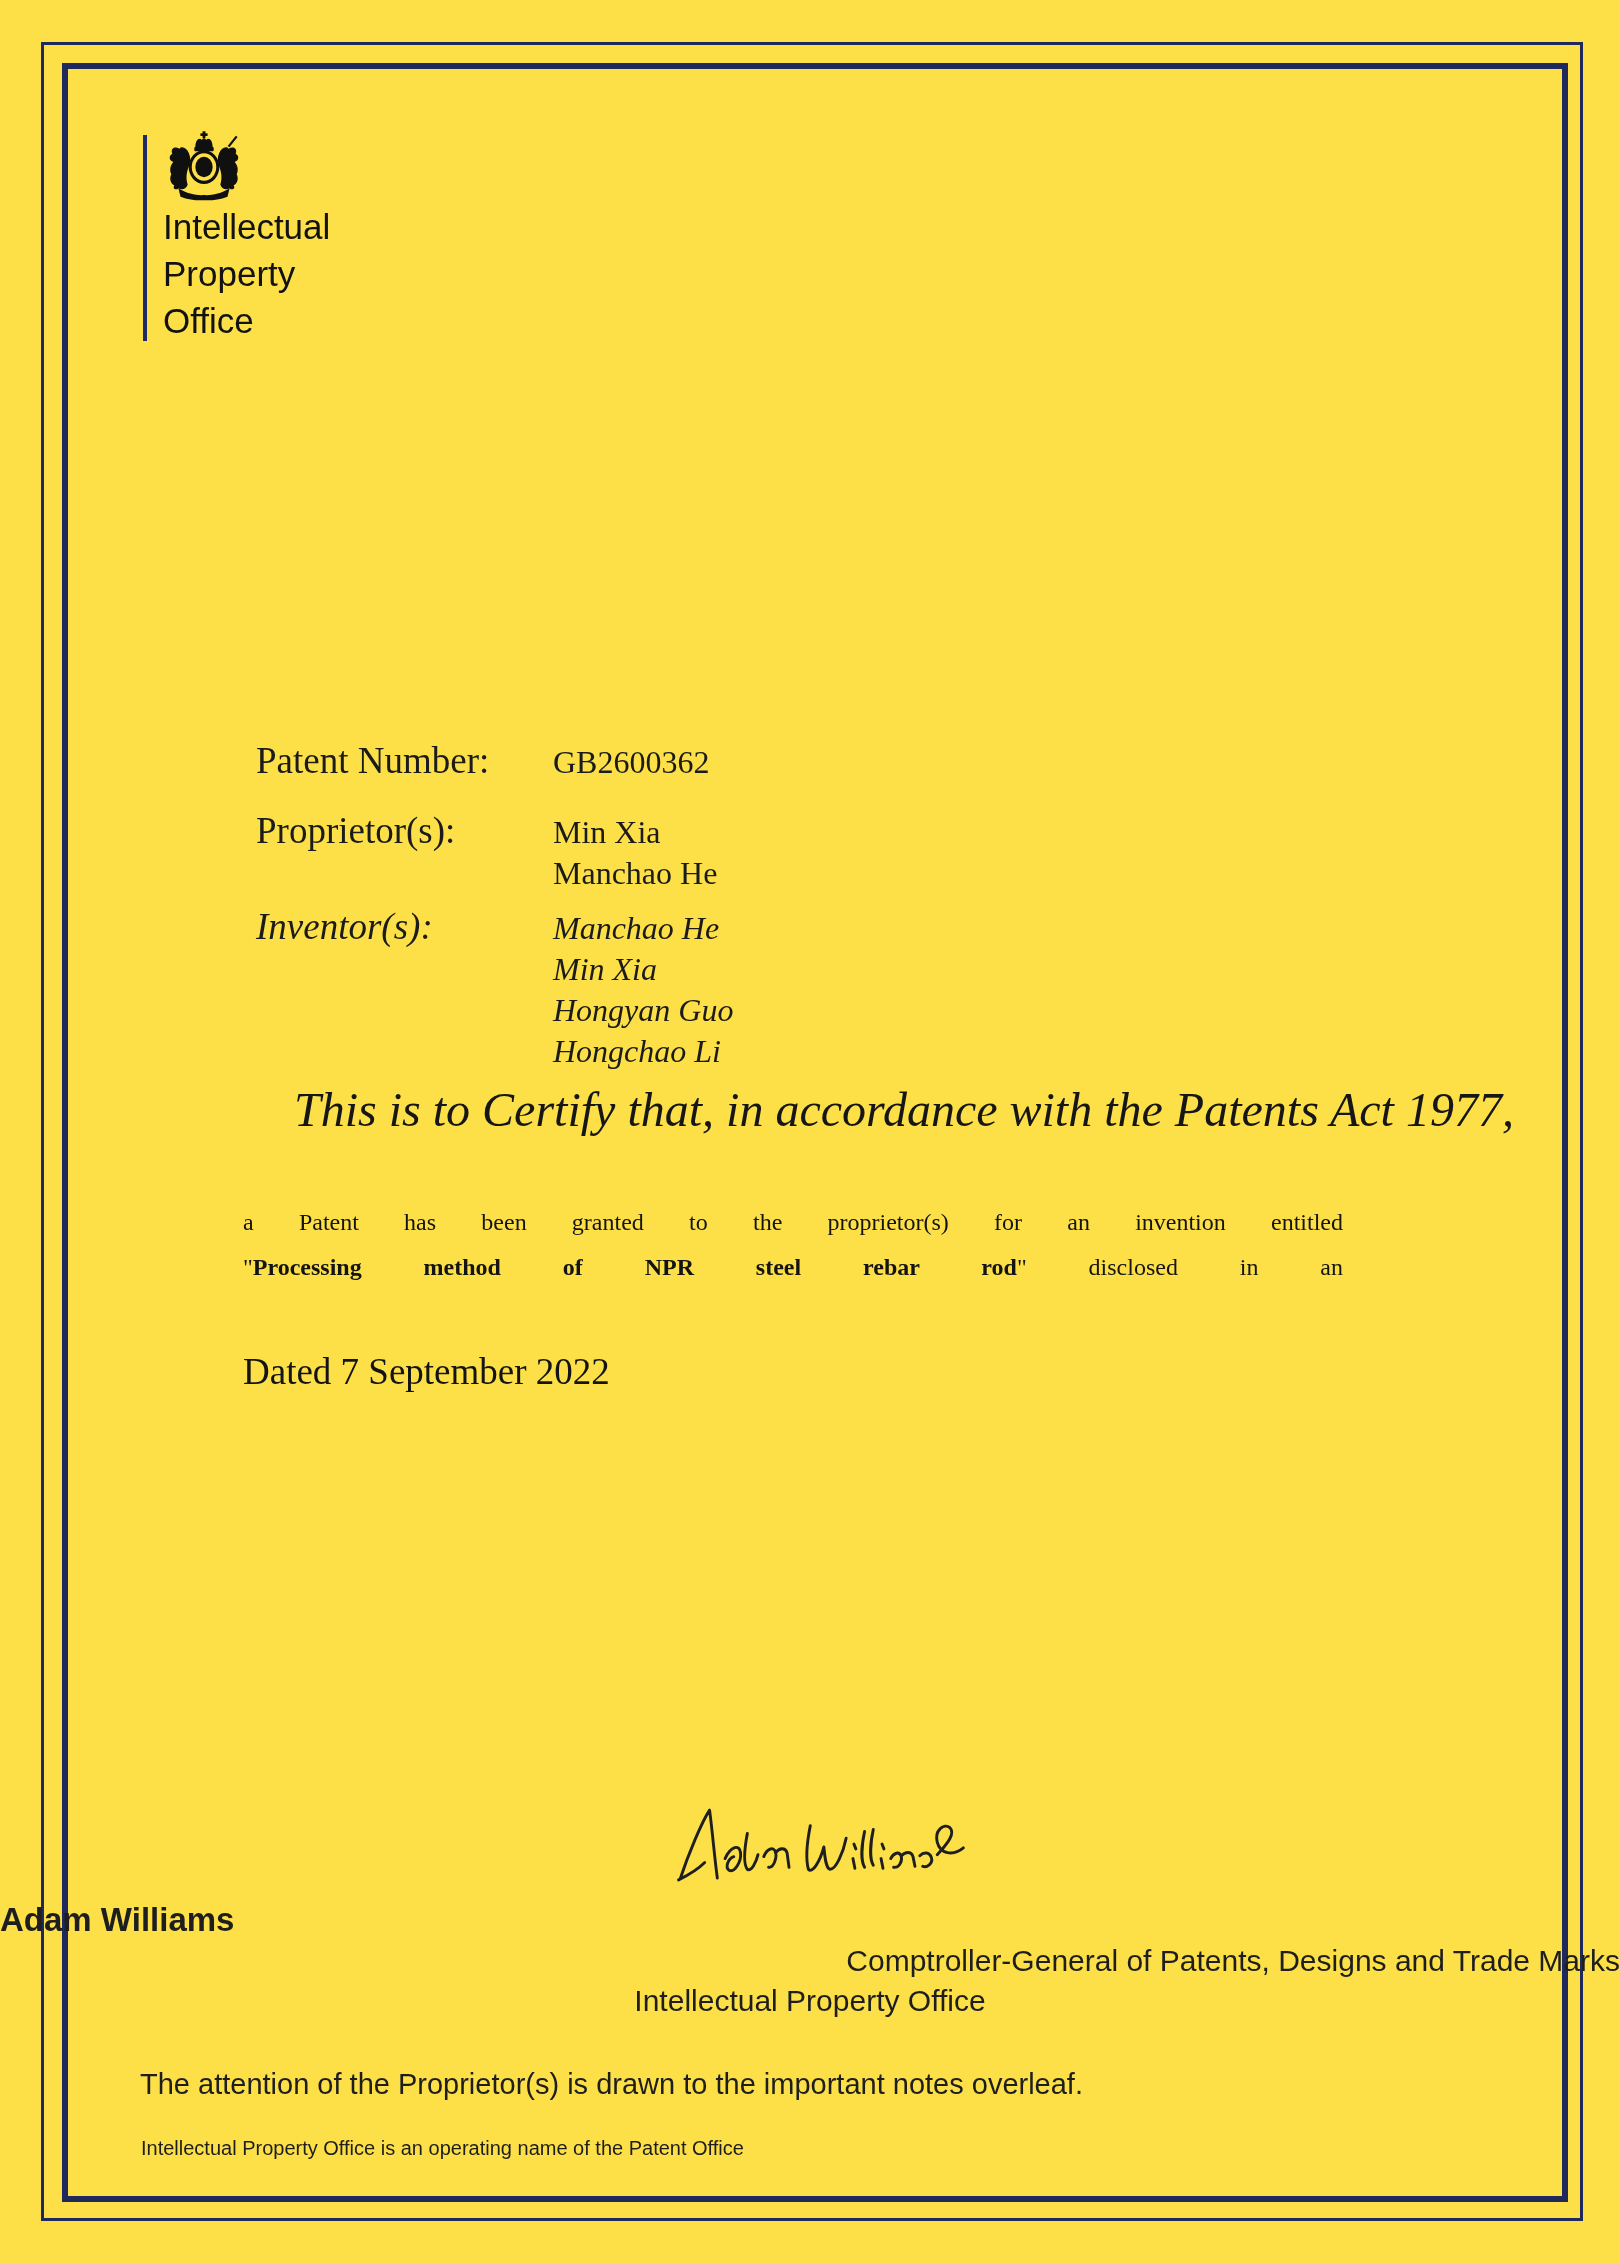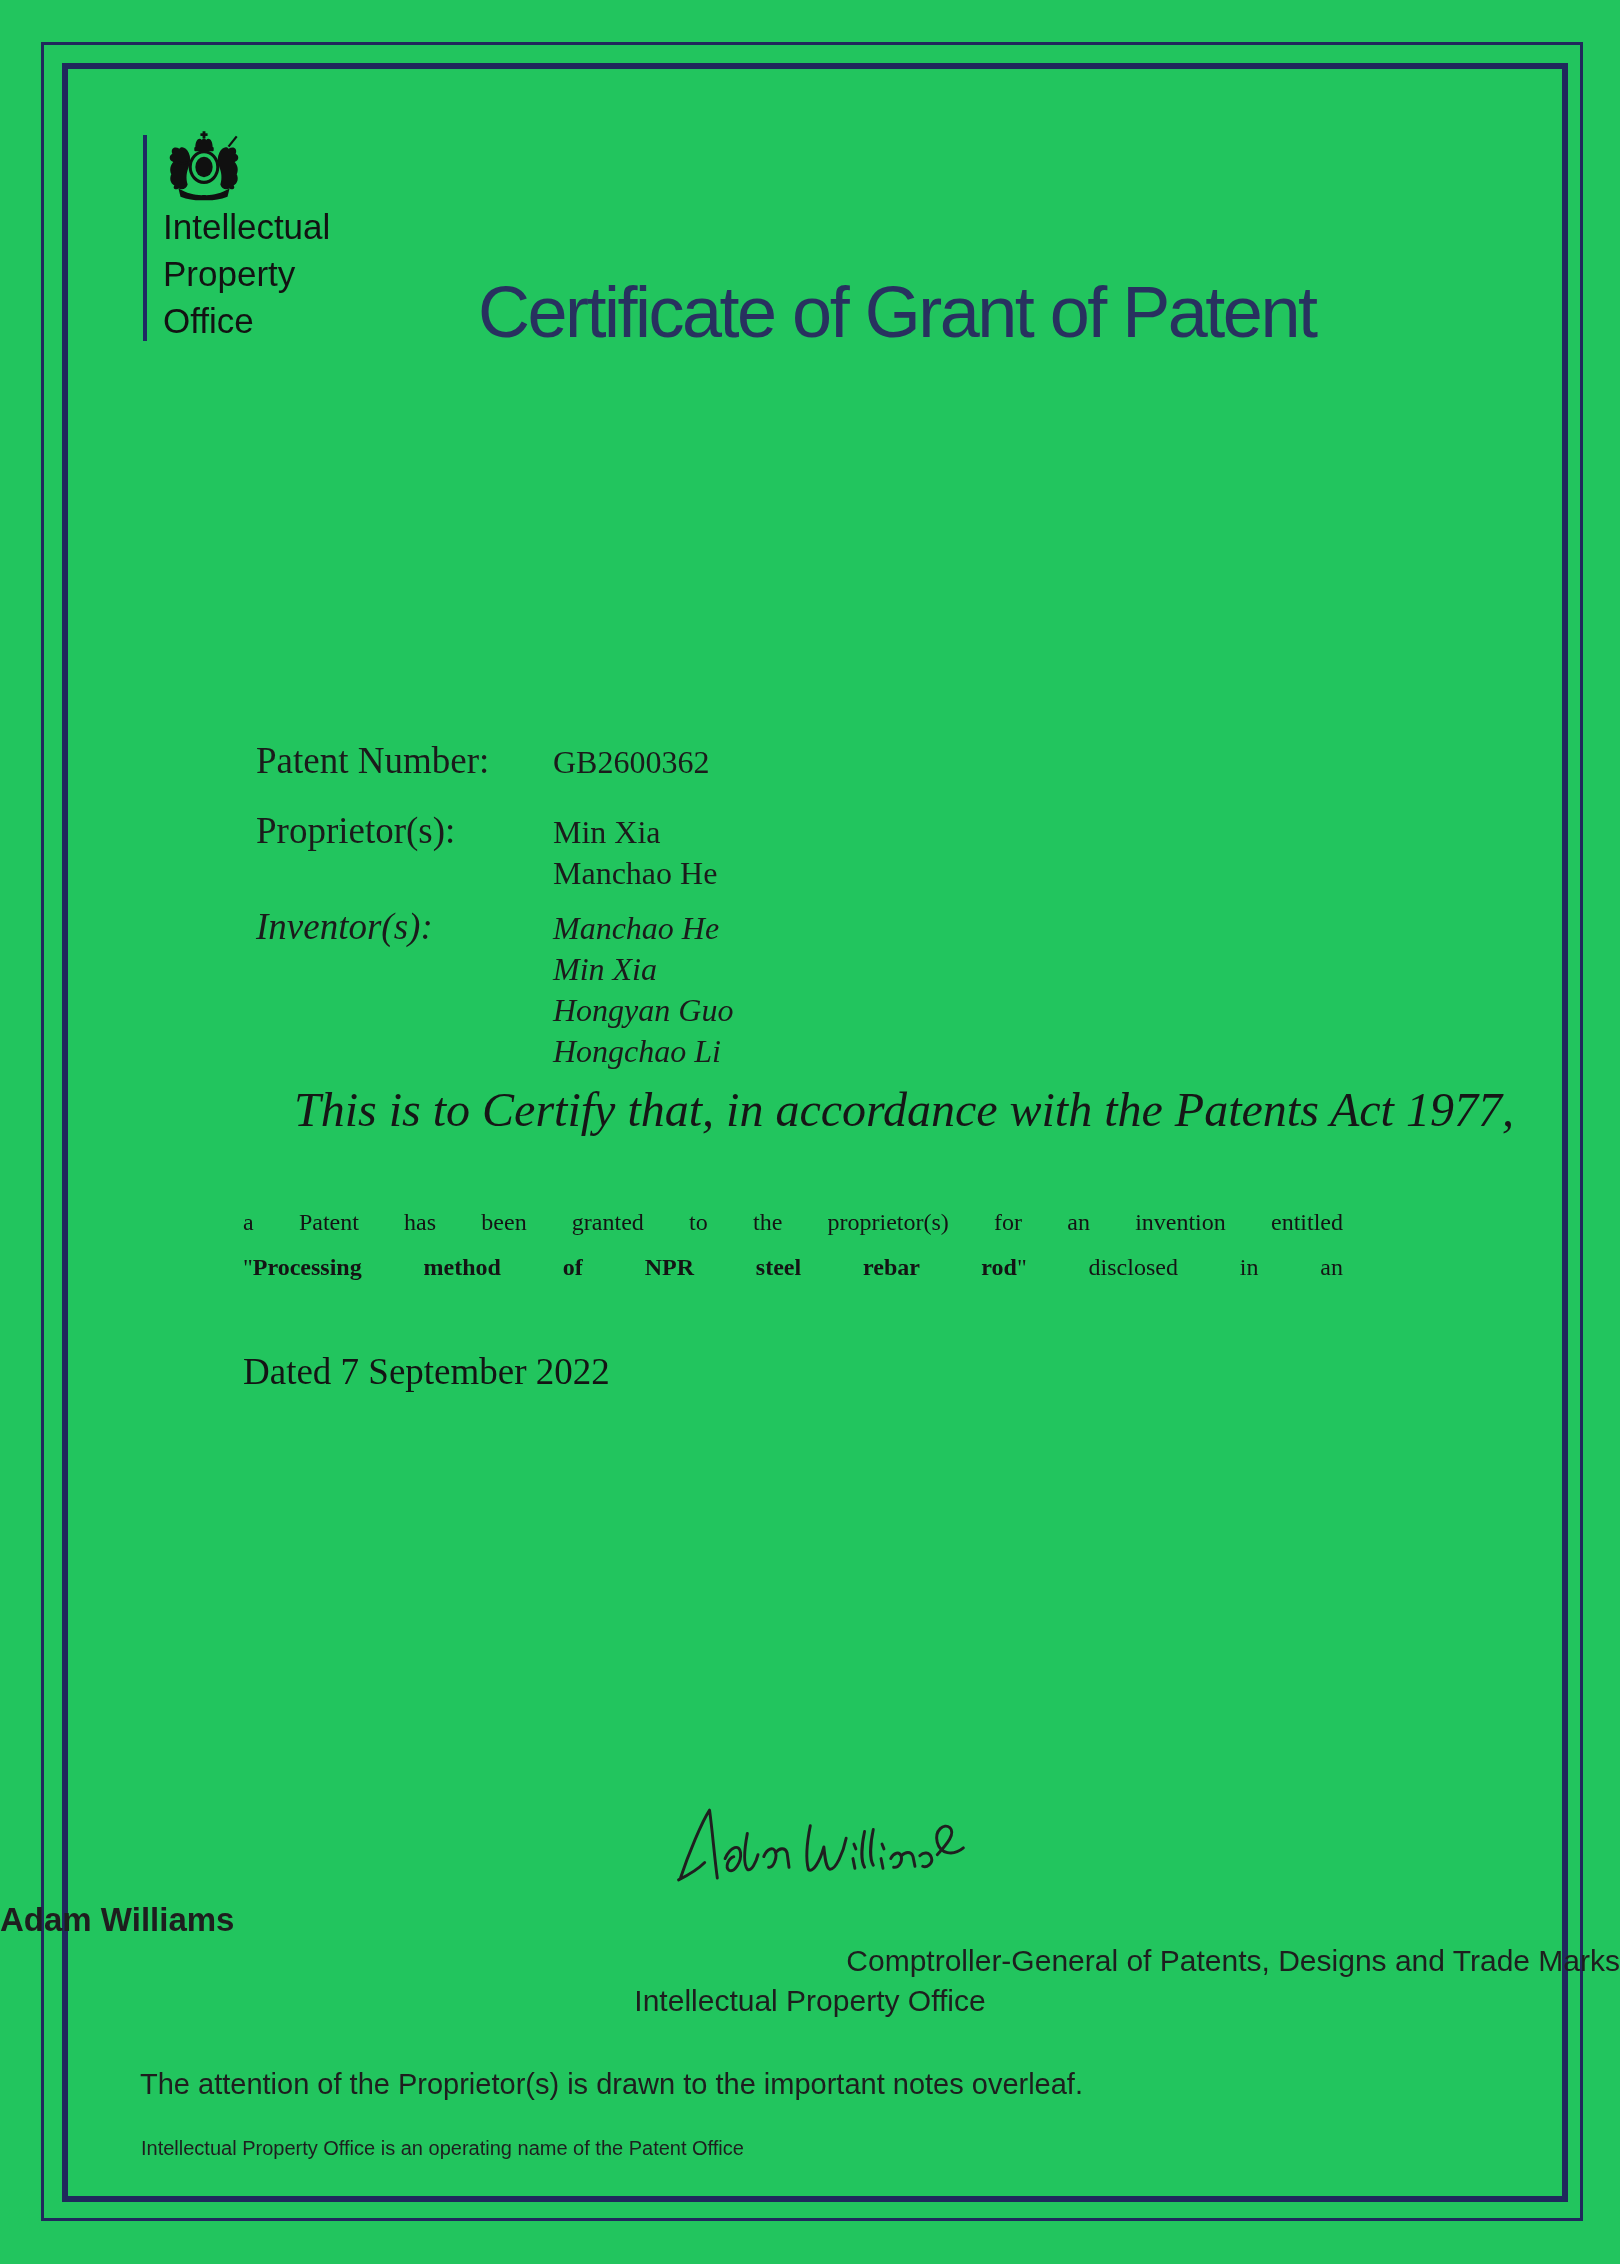--- a/index.html
+++ b/index.html
@@ -1,17 +1,17 @@
 <!DOCTYPE html>
 <html><head>
 <meta charset="utf-8">
 <style>
   html,body { margin:0; padding:0; background:#ffffff; }
   .page {
-    position:relative; width:1620px; height:2264px; background:#22c55e;
+    position:relative; width:1620px; height:2264px; background:#fde047;
     font-family:"Liberation Serif", serif; color:#1b1b1b; overflow:hidden;
   }
   
   .frame-thin  { position:absolute; left:41px; top:42px; right:37px; bottom:43px; border:3px solid #20295c; }
   .frame-thick { position:absolute; left:62px; top:63px; right:52px; bottom:62px; border:6px solid #20295c; }
 
   
   .logo-rule { position:absolute; left:143px; top:135px; width:4px; height:206px; background:#1f2a63; }
   .crest { position:absolute; left:157px; top:131px; width:94px; height:70px; }
   .org-name {
@@ -84,21 +84,20 @@
       <path d="M21 56 C30 61 38 63 46 62.5 C54 63 62 61 71 56 L69 64 C61 67 53 68 46 67.5 C39 68 31 67 23 64 Z"></path>
     </g>
   </svg>
 
   <div class="org-name">
     <div>Intellectual</div>
     <div>Property</div>
     <div>Office</div>
   </div>
 
-  <div class="cert-title">Certificate of Grant of Patent</div>
 
   <div class="details">
     <div class="detail-row">
       <div class="detail-label">Patent Number:</div>
       <div class="detail-values">
         <div>GB2600362</div>
       </div>
     </div>
     <div class="detail-row gap-lg">
       <div class="detail-label">Proprietor(s):</div>

